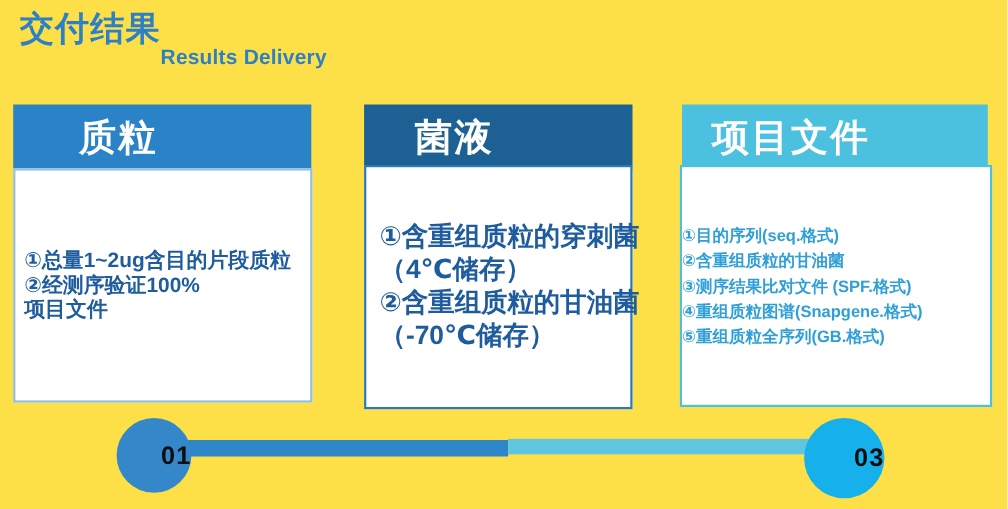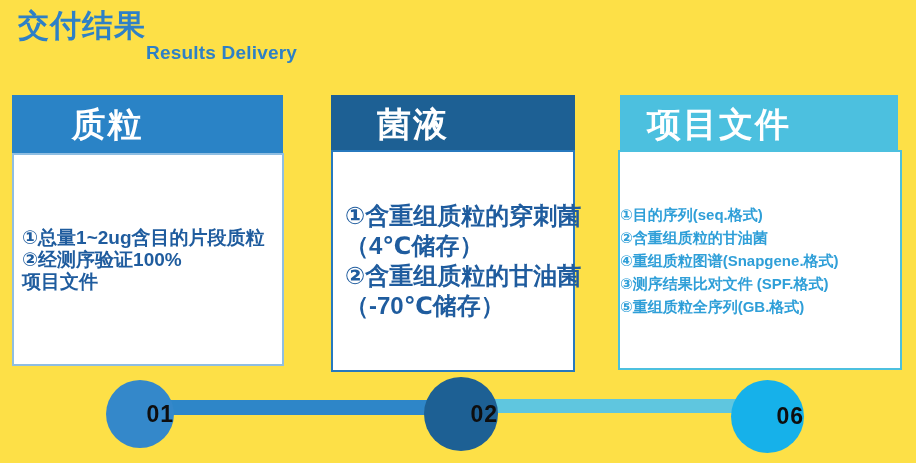--- a/index.html
+++ b/index.html
@@ -85,30 +85,27 @@
     <div class="line center">（-70℃储存）</div>
   </div>
 
   <div class="banner banner3">
     <span>项目文件</span>
     <div class="notch"></div>
   </div>
   <div class="box box3">
     <div class="line">①目的序列(seq.格式)</div>
     <div class="line">②含重组质粒的甘油菌</div>
+    <div class="line">③测序结果比对文件 (SPF.格式)</div>
     <div class="line">④重组质粒图谱(Snapgene.格式)</div>
-    <div class="line">③测序结果比对文件 (SPF.格式)</div>
     <div class="line">⑤重组质粒全序列(GB.格式)</div>
   </div>
 
   <div class="tline tline1"></div>
   <div class="tline tline2"></div>
   <div class="circle c1">
     <span>01</span>
   </div>
-  <div class="circle c2">
-    <span>02</span>
-  </div>
   <div class="circle c3">
-    <span>06</span>
+    <span>03</span>
   </div>
 
 </div>
 
 </body></html>

